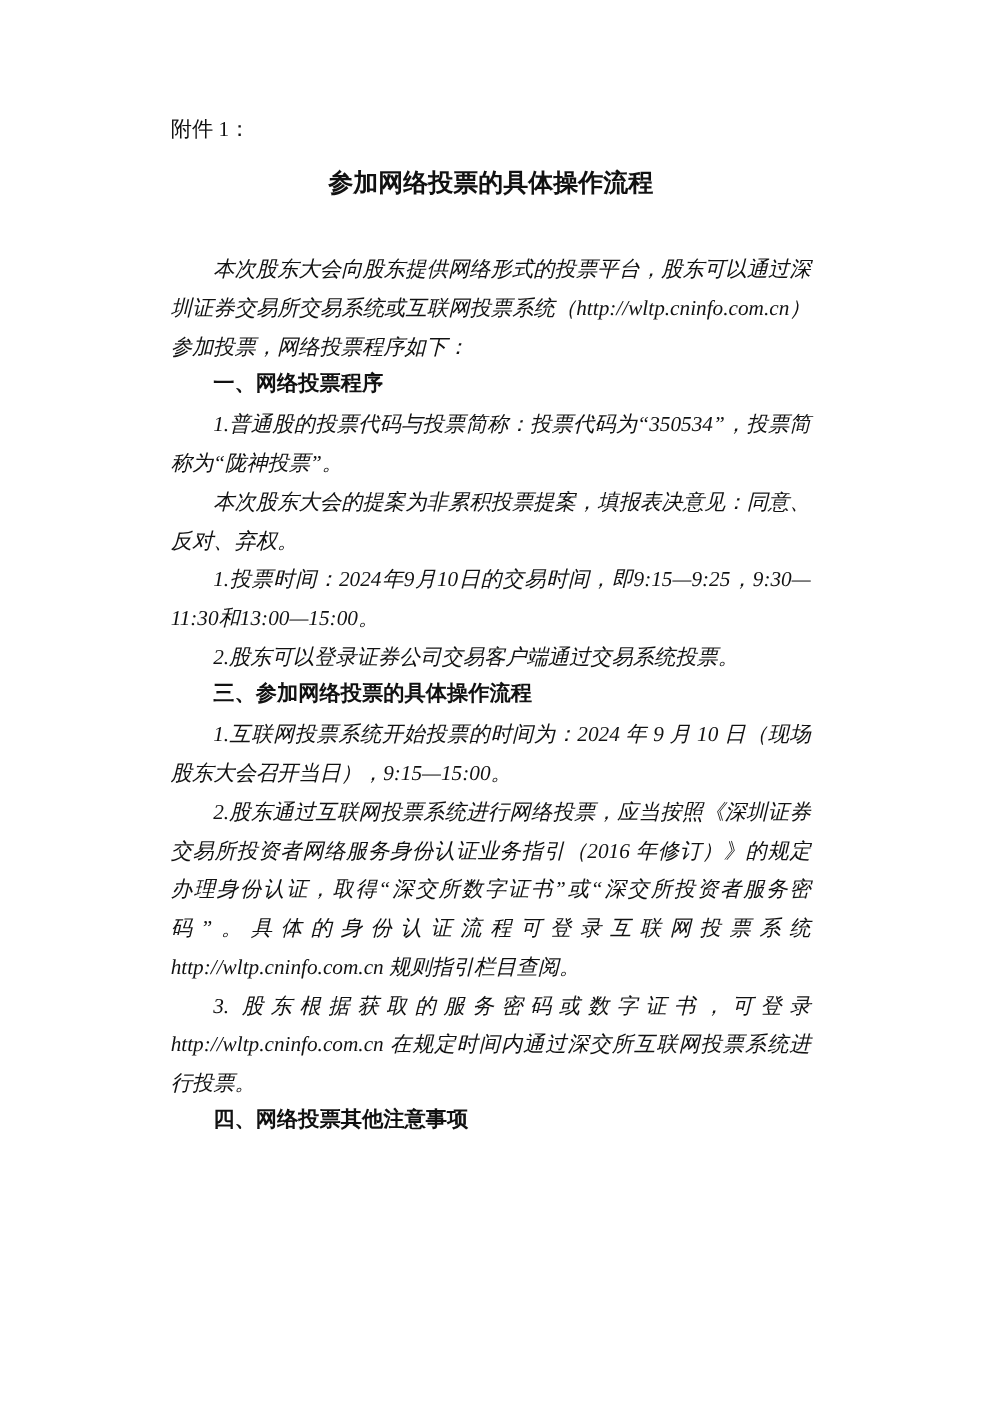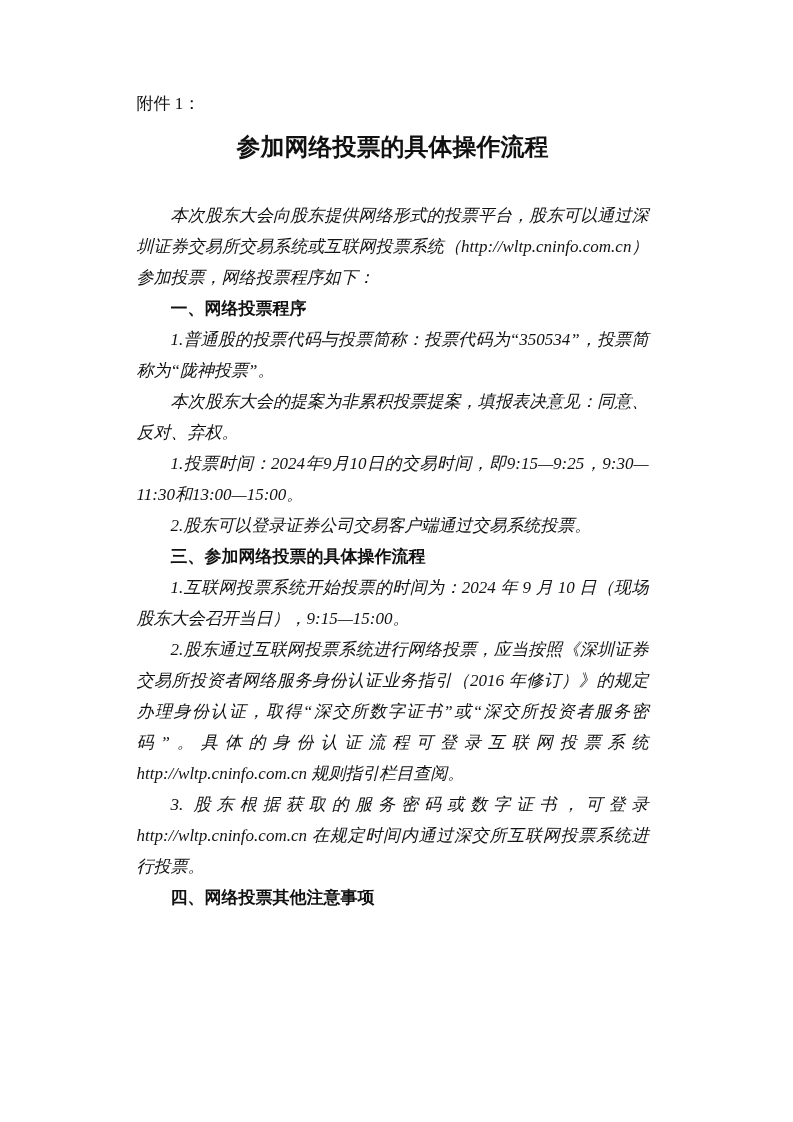--- a/index.html
+++ b/index.html
@@ -21,33 +21,33 @@
     line-height: 31px;
     overflow: hidden;
   }
   .attachment-label {
     text-align: left;
     line-height: 31px;
   }
   .doc-title {
     font-family: "Liberation Sans", "DejaVu Sans", sans-serif;
     font-weight: bold;
-    font-size: 24px;
+    font-size: 20px;
     line-height: 36px;
     text-align: center;
     margin: 10px 0 35px 0;
   }
   .doc-body p {
     margin: 0;
     text-indent: 2em;
     text-align: justify;
     font-style: italic;
   }
   .sec-heading {
-    font-family: Liberation Serif, serif;
+    font-family: Liberation Mono, monospace;
     font-weight: bold;
     text-indent: 2em;
     line-height: 31px;
   }
 </style>
 </head>
 <body>
 
 <div class="page">
   <div class="attachment-label">附件 1：</div>

